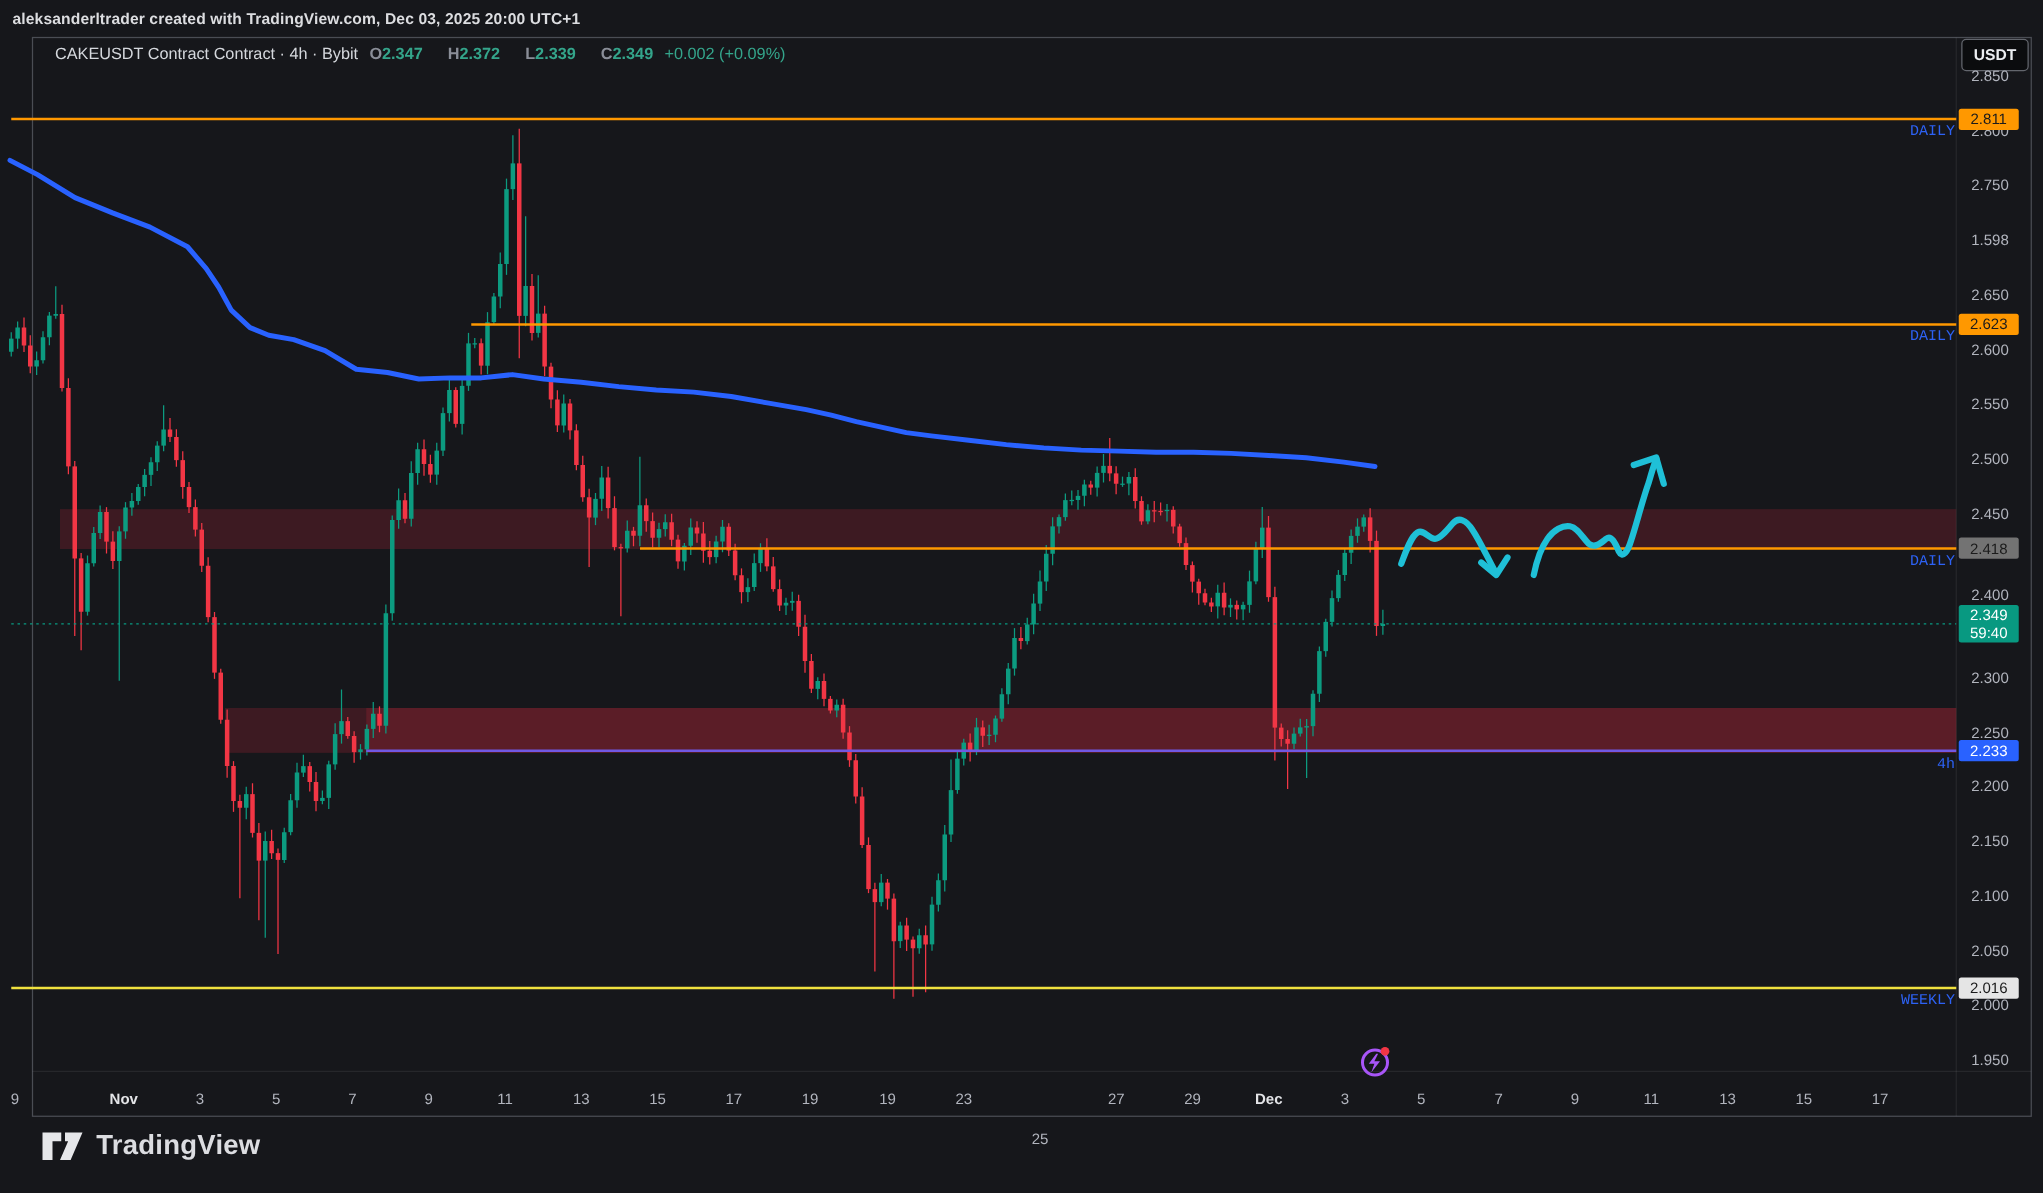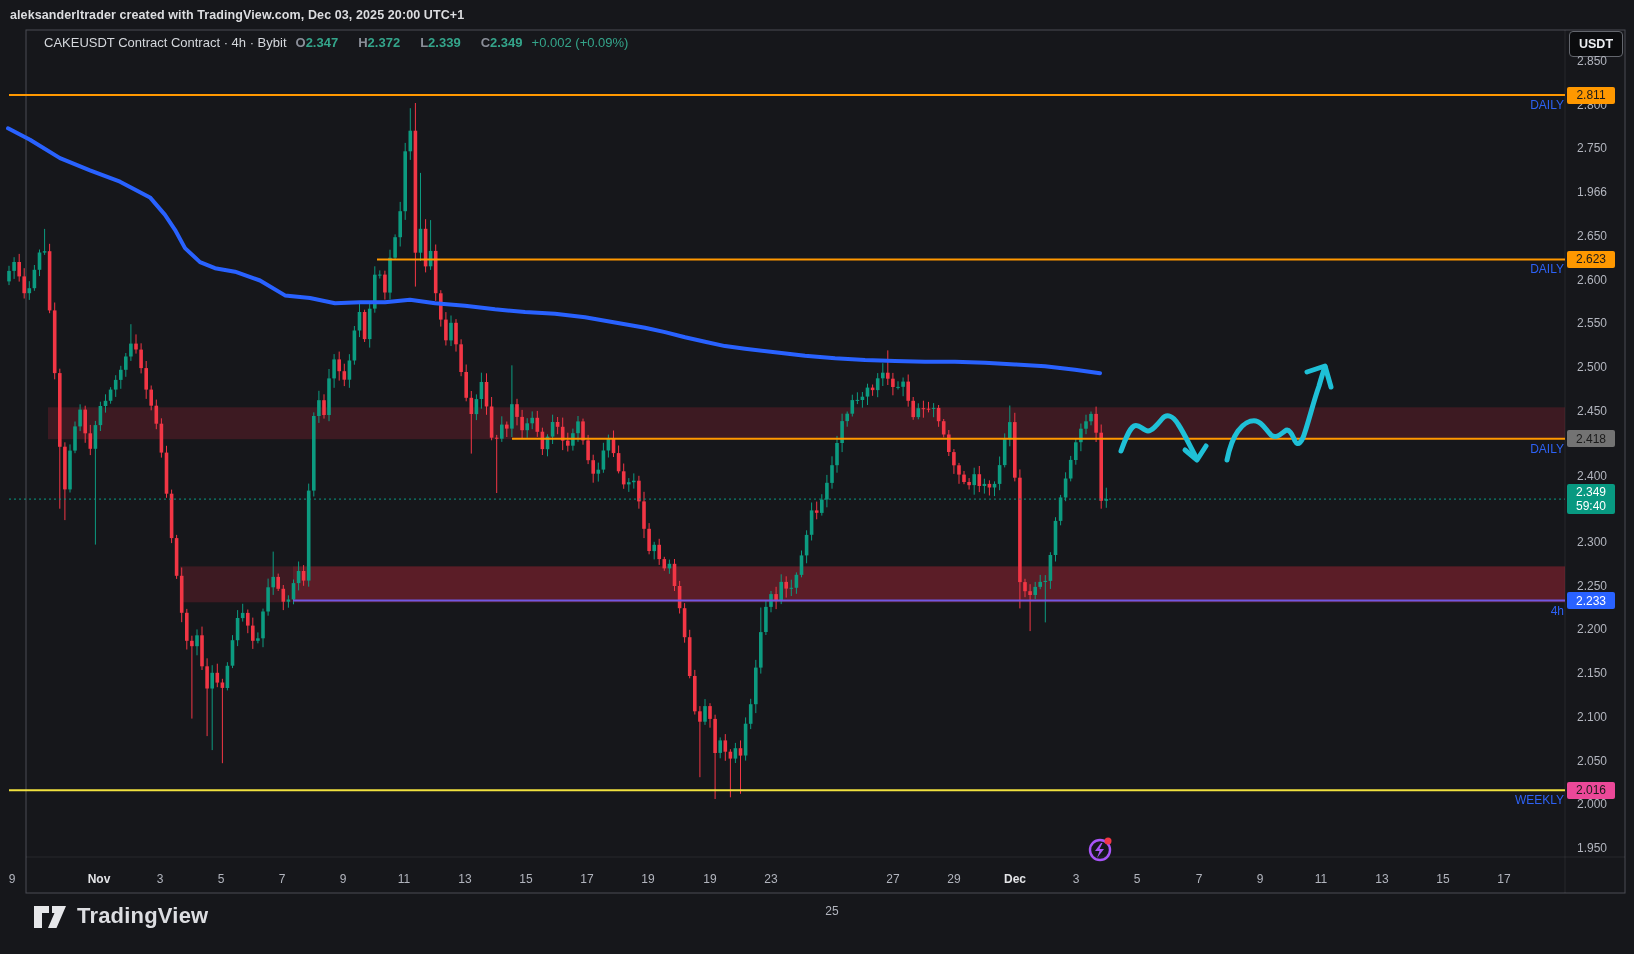--- a/index.html
+++ b/index.html
@@ -17,21 +17,21 @@
   .chg{color:#34a58b;}
   .usdt-btn{position:absolute;left:1569px;top:31px;width:52px;height:24px;
        background:#0b0c0e;border:1px solid #63666d;border-radius:4px;color:#eceef1;
        font-size:12.5px;font-weight:700;display:flex;align-items:center;justify-content:center;
        font-family:"Liberation Sans",sans-serif;}
   .ytick{position:absolute;left:1567px;width:50px;text-align:center;font-size:12px;color:#b2b5be;}
   .xtick{position:absolute;width:44px;text-align:center;font-size:12px;color:#b2b5be;top:872px;}
   .xtick.major{color:#e3e4e7;font-weight:700;}
   .lvl-label{position:absolute;left:1567px;width:48px;height:17px;border-radius:2px;
        font-size:12px;display:flex;align-items:center;justify-content:center;}
-  .lvl-tag{position:absolute;width:120px;right:70px;text-align:right;font-size:12px;color:#2d62f5;}
+  .lvl-tag{position:absolute;width:120px;right:70px;text-align:right;font-size:12px;color:#2d62f5;font-family:Liberation Mono, monospace;}
   .price-now{position:absolute;left:1567px;width:48px;height:30px;border-radius:2px;
        background:#089981;color:#fff;font-size:12px;display:flex;flex-direction:column;
        align-items:center;justify-content:center;line-height:14px;}
   .footer{position:absolute;left:33px;top:903px;display:flex;align-items:center;gap:10px;}
   .footer .logo-text{color:#dcdde1;font-size:22px;font-weight:700;letter-spacing:.2px;}
 </style>
 </head>
 <body>
 
 <div id="stage">
@@ -517,21 +517,21 @@
   <circle cx="1100" cy="850" r="10" fill="none" stroke="#a855f7" stroke-width="2.4"></circle>
   <path d="M1101,843 l-6,8 h4.5 l-2.5,7 l7,-9 h-4.5 l3,-6 z" fill="#a855f7"></path>
   <circle cx="1108" cy="841" r="3.5" fill="#f23645"></circle>
 </g>
     </svg>
 
   <div id="labels-layer" style="position:absolute;inset:0;pointer-events:none;">
       <div class="ytick" style="top: 54px;">2.850</div>
       <div class="ytick" style="top: 97.7222px;">2.800</div>
       <div class="ytick" style="top: 141.444px;">2.750</div>
-      <div class="ytick" style="top: 185.167px;">1.966</div>
+      <div class="ytick" style="top: 185.167px;">1.598</div>
       <div class="ytick" style="top: 228.889px;">2.650</div>
       <div class="ytick" style="top: 272.611px;">2.600</div>
       <div class="ytick" style="top: 316.333px;">2.550</div>
       <div class="ytick" style="top: 360.056px;">2.500</div>
       <div class="ytick" style="top: 403.778px;">2.450</div>
       <div class="ytick" style="top: 469px;">2.400</div>
       <div class="ytick" style="top: 491.222px;">2.350</div>
       <div class="ytick" style="top: 534.944px;">2.300</div>
       <div class="ytick" style="top: 578.667px;">2.250</div>
       <div class="ytick" style="top: 622.389px;">2.200</div>
@@ -566,21 +566,21 @@
       <div class="xtick" style="left: 1421px;">15</div>
       <div class="xtick" style="left: 1482px;">17</div>
       <div class="lvl-label" style="top: 86.6033px; background: rgb(255, 152, 0); color: rgb(27, 27, 27);">2.811</div>
       <div class="lvl-tag" style="top: 98.1033px;">DAILY</div>
       <div class="lvl-label" style="top: 250.999px; background: rgb(255, 152, 0); color: rgb(27, 27, 27);">2.623</div>
       <div class="lvl-tag" style="top: 262.499px;">DAILY</div>
       <div class="lvl-label" style="top: 430.26px; background: #737373; color: rgb(27, 27, 27);">2.418</div>
       <div class="lvl-tag" style="top: 441.76px;">DAILY</div>
       <div class="lvl-label" style="top: 592.032px; background: rgb(41, 98, 255); color: rgb(255, 255, 255);">2.233</div>
       <div class="lvl-tag" style="top: 603.532px;">4h</div>
-      <div class="lvl-label" style="top: 781.787px; background: #ec4899; color: rgb(27, 27, 27);">2.016</div>
+      <div class="lvl-label" style="top: 781.787px; background: #e5e5e5; color: rgb(27, 27, 27);">2.016</div>
       <div class="lvl-tag" style="top: 793.287px;">WEEKLY</div>
       <div class="price-now" style="top: 484.097px;">
         <div>2.349</div>
         <div>59:40</div>
       </div>
     </div>
 
   <div class="footer">
     <svg width="34" height="26" viewBox="0 0 34 26">
       <path d="M1,3 h15 v7 h-7 v15 h-8 z" fill="#e6e7ea"></path>

